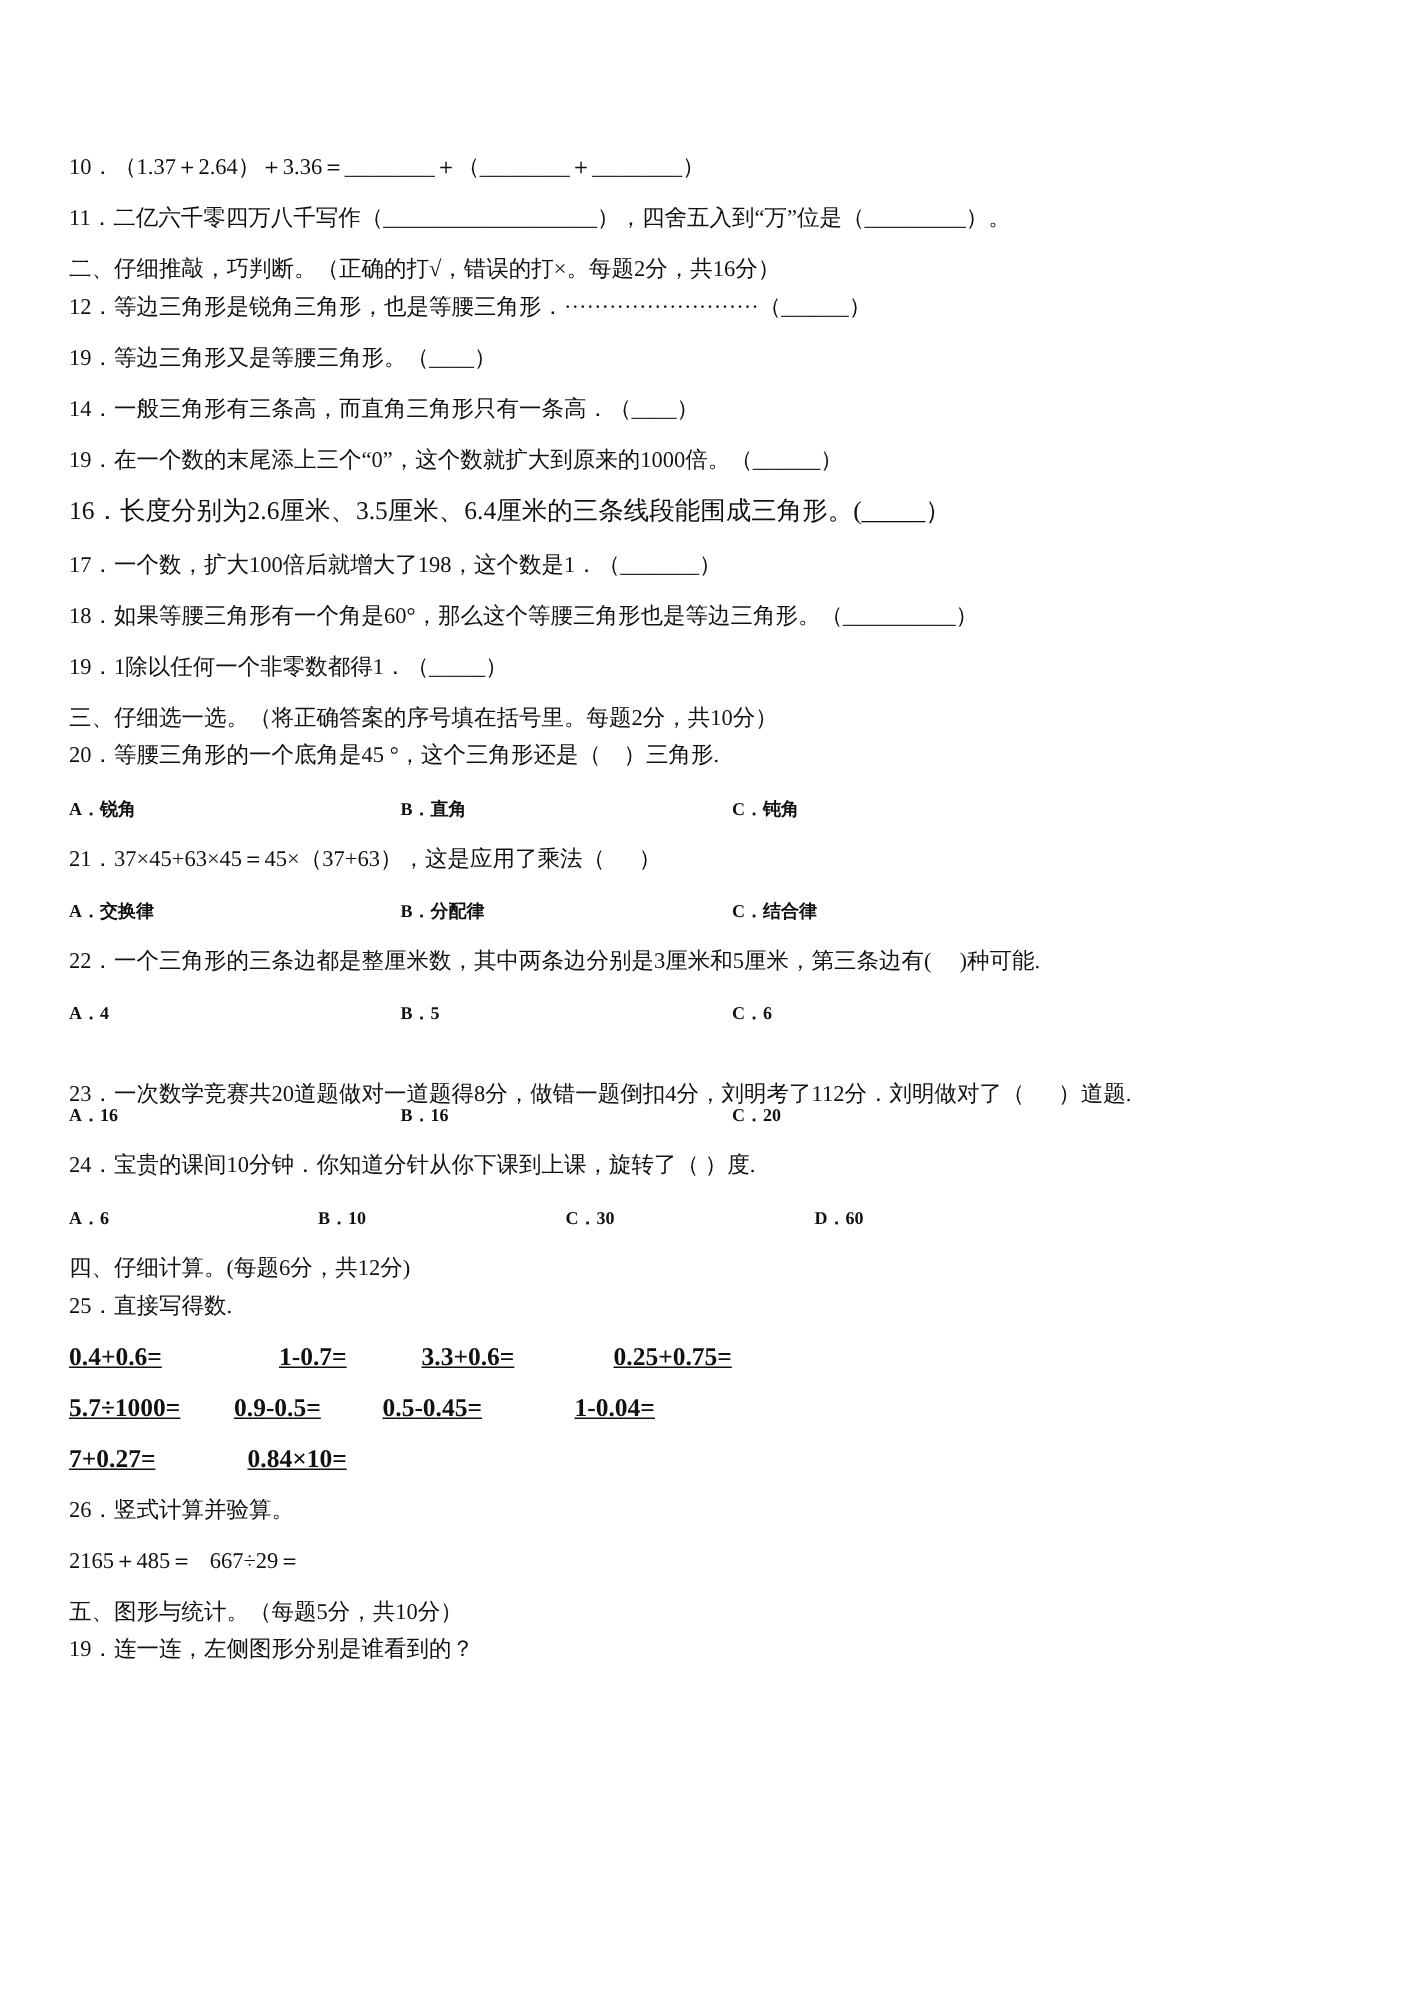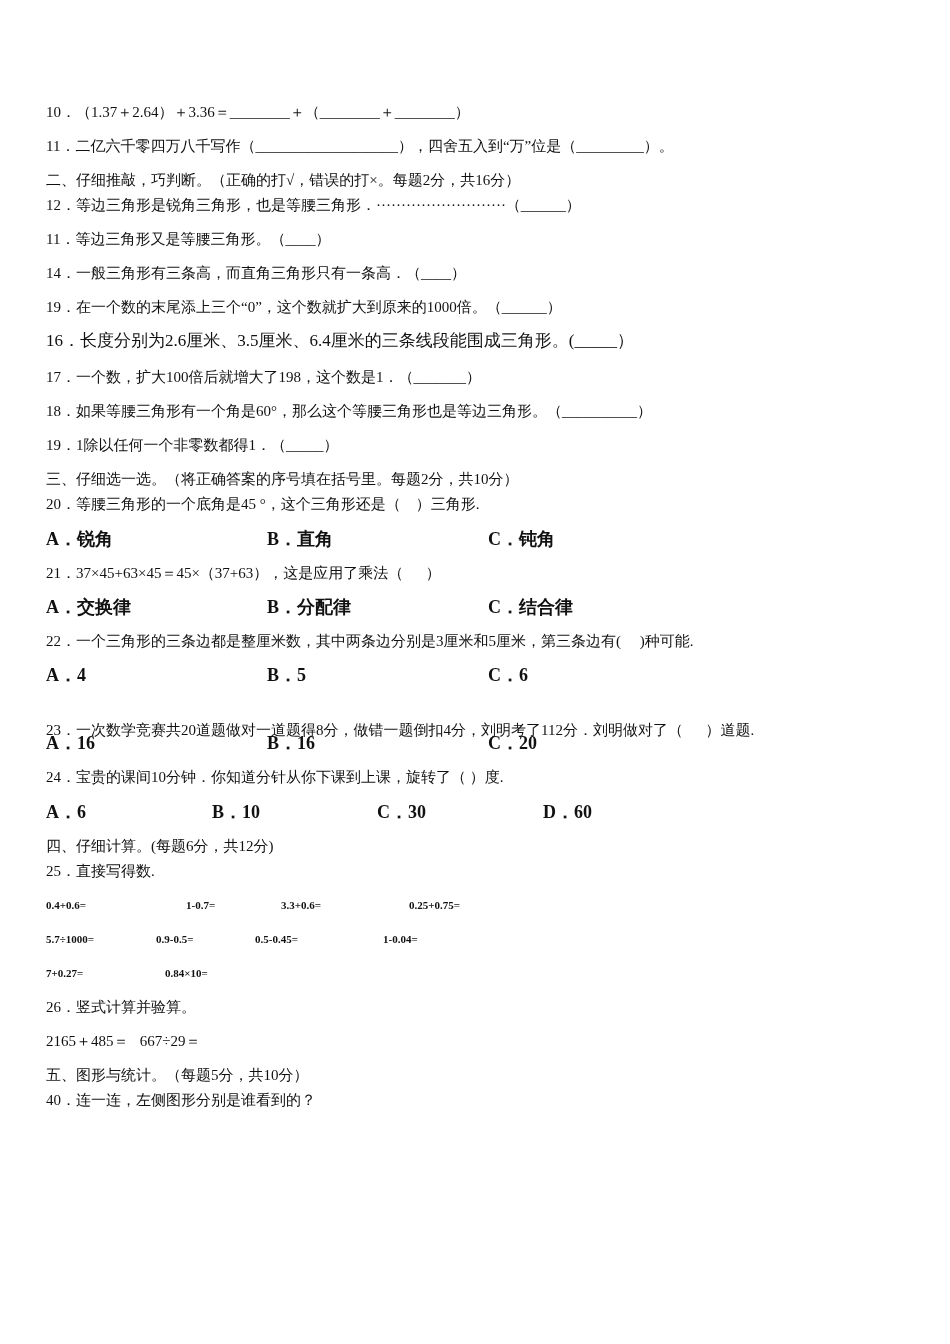--- a/index.html
+++ b/index.html
@@ -7,32 +7,32 @@
       width: 950px; height: 1344px; position: relative; overflow: hidden;
       font-family: "Liberation Serif", "DejaVu Serif", serif;
       color: #111111;
     }
     .line {
       position: absolute; left: 46px; white-space: pre;
       font-size: 15px; line-height: 20px;
     }
     .bold { font-weight: normal; }
     .big { font-size: 17px; }
-    .opt { position: absolute; white-space: pre; font-size: 18px; line-height: 20px; font-weight: bold; }
-    .calc { position: absolute; white-space: pre; font-size: 11px; line-height: 20px; font-weight: bold; }
+    .opt { position: absolute; white-space: pre; font-size: 12px; line-height: 20px; font-weight: bold; }
+    .calc { position: absolute; white-space: pre; font-size: 17px; line-height: 20px; font-weight: bold; text-decoration: underline; }
   </style>
 </head>
 <body>
 
 <div>
   <div class="line bold" style="top:102px">10．（1.37＋2.64）＋3.36＝________＋（________＋________）</div>
   <div class="line bold" style="top:136px">11．二亿六千零四万八千写作（___________________），四舍五入到“万”位是（_________）。</div>
   <div class="line" style="top:170px">二、仔细推敲，巧判断。（正确的打√，错误的打×。每题2分，共16分）</div>
   <div class="line bold" style="top:195px">12．等边三角形是锐角三角形，也是等腰三角形．··························（______）</div>
-  <div class="line bold" style="top:229px">11．等边三角形又是等腰三角形。（____）</div>
+  <div class="line bold" style="top:229px">19．等边三角形又是等腰三角形。（____）</div>
   <div class="line bold" style="top:263px">14．一般三角形有三条高，而直角三角形只有一条高．（____）</div>
   <div class="line bold" style="top:297px">19．在一个数的末尾添上三个“0”，这个数就扩大到原来的1000倍。（______）</div>
   <div class="line bold big" style="top:331px">16．长度分别为2.6厘米、3.5厘米、6.4厘米的三条线段能围成三角形。(_____）</div>
   <div class="line bold" style="top:367px">17．一个数，扩大100倍后就增大了198，这个数是1．（_______）</div>
   <div class="line bold" style="top:401px">18．如果等腰三角形有一个角是60°，那么这个等腰三角形也是等边三角形。（__________）</div>
   <div class="line bold" style="top:435px">19．1除以任何一个非零数都得1．（_____）</div>
   <div class="line" style="top:469px">三、仔细选一选。（将正确答案的序号填在括号里。每题2分，共10分）</div>
   <div class="line bold" style="top:494px">20．等腰三角形的一个底角是45 °，这个三角形还是（    ）三角形.</div>
 
   <div class="opt" style="top:529px;left:46px">A．锐角</div>
@@ -70,14 +70,14 @@
   <div class="calc" style="top:929px;left:46px">5.7÷1000=</div>
   <div class="calc" style="top:929px;left:156px">0.9-0.5=</div>
   <div class="calc" style="top:929px;left:255px">0.5-0.45=</div>
   <div class="calc" style="top:929px;left:383px">1-0.04=</div>
   <div class="calc" style="top:963px;left:46px">7+0.27=</div>
   <div class="calc" style="top:963px;left:165px">0.84×10=</div>
 
   <div class="line" style="top:997px">26．竖式计算并验算。</div>
   <div class="line bold" style="top:1031px">2165＋485＝   667÷29＝</div>
   <div class="line" style="top:1065px">五、图形与统计。（每题5分，共10分）</div>
-  <div class="line" style="top:1090px">40．连一连，左侧图形分别是谁看到的？</div>
+  <div class="line" style="top:1090px">19．连一连，左侧图形分别是谁看到的？</div>
 </div>
 
 </body></html>

